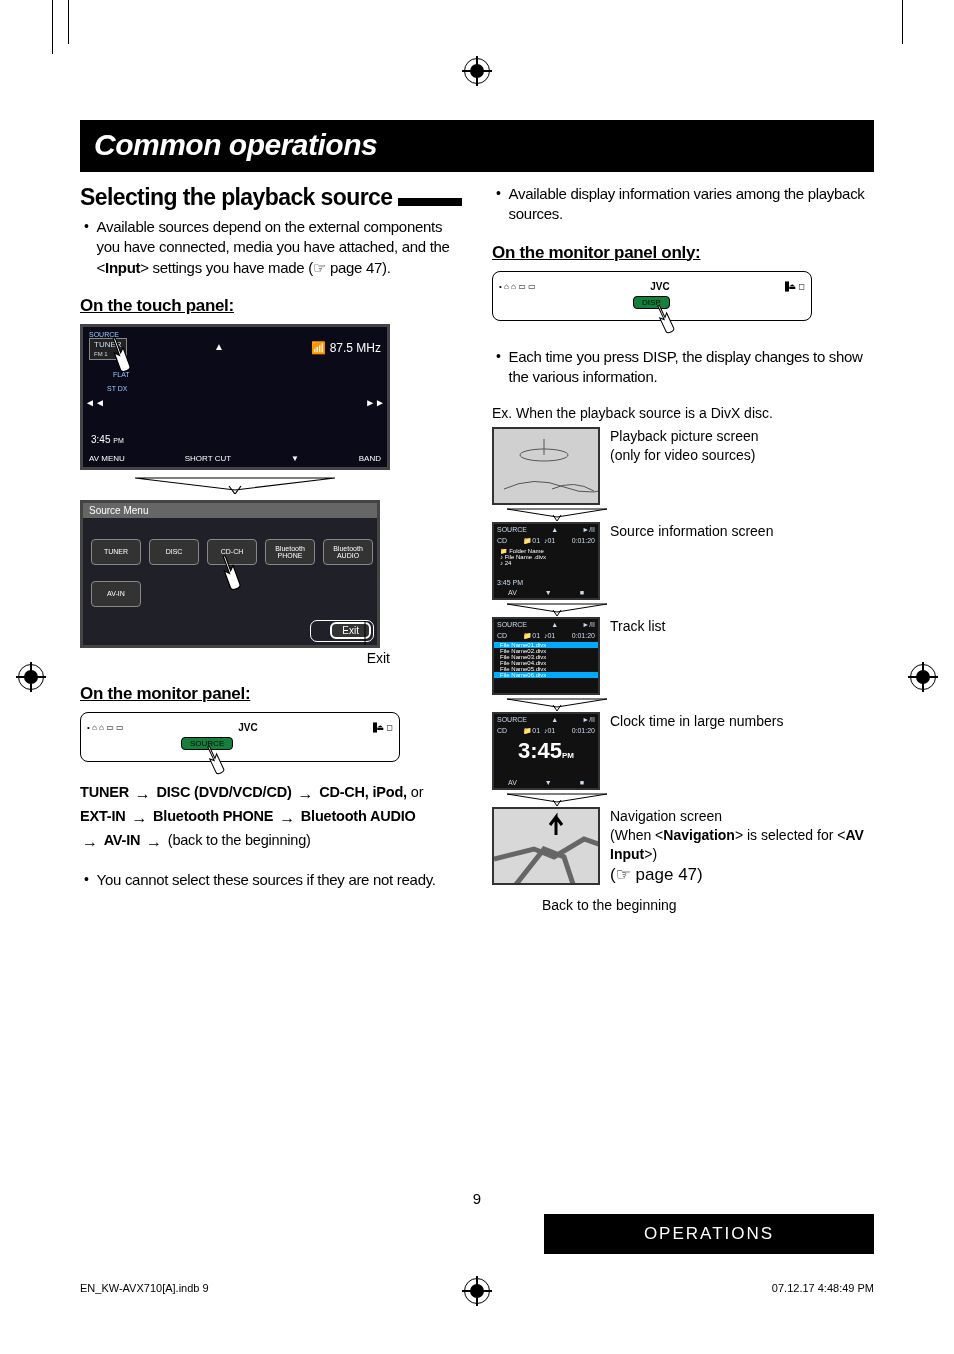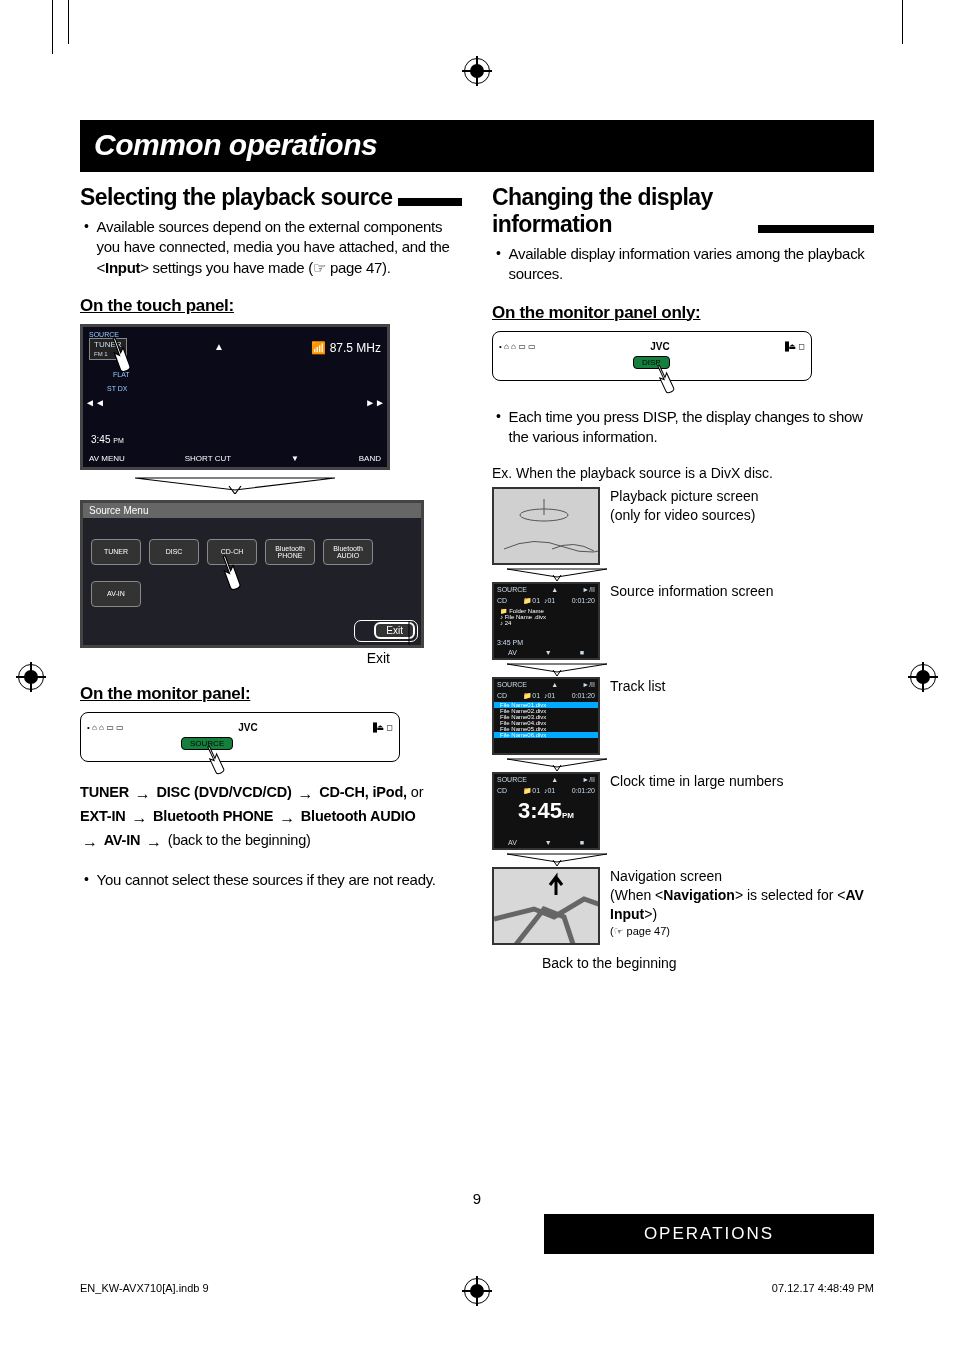--- a/index.html
+++ b/index.html
@@ -66,20 +66,21 @@
   .col { flex: 1; }
   .section-heading {
     font-size: 23px;
     font-weight: bold;
     letter-spacing: -0.6px;
     display: flex;
     align-items: flex-end;
     gap: 6px;
     margin-bottom: 6px;
     font-family: "Arial Narrow", Arial, sans-serif;
+    text-align: right;
   }
   .section-heading .rule {
     flex: 1;
     height: 8px;
     background: #000;
     margin-bottom: 5px;
   }
   .bullet-row {
     display: flex;
     gap: 8px;
@@ -116,21 +117,21 @@
   .fig-touch .time { position:absolute; left:8px; bottom:22px; font-size:10px; color:#fff; }
   .fig-touch .flat { position:absolute; left:30px; top:44px; font-size:7px; color:#9cf; }
   .fig-touch .stdx { position:absolute; left:24px; top:58px; font-size:7px; color:#9cf; }
   .fig-touch .arrows { position:absolute; top:50%; left:2px; right:2px; display:flex; justify-content:space-between; color:#fff; font-size:10px; }
   .touch-transition {
     width:310px; text-align:center; margin:2px 0 6px 0;
   }
   .touch-transition svg { display:block; margin:0 auto; }
 
   .fig-source-menu {
-    width: 344px; height: 148px;
+    width: 300px; height: 148px;
     border: 3px solid #444;
     background: #202028;
     position: relative;
     color:#fff;
     font-size:9px;
   }
   .fig-source-menu .bar { background:#666; padding:2px 6px; font-size:10px; }
   .fig-source-menu .btn {
     position:absolute; border:1px solid #888; background:#333;
     width:50px; height:26px; font-size:7px;
@@ -189,21 +190,21 @@
   .disp-item {
     display:flex; gap:10px; align-items:flex-start; margin-bottom:2px;
   }
   .disp-item .thumb {
     width:108px; height:78px; border:2px solid #333; background:#111;
     flex-shrink:0;
     position:relative; overflow:hidden; color:#cde; font-size:7px;
   }
   .disp-item .thumb.light { background:#ccc; }
   .disp-item .caption { font-size:14px; line-height:1.35; }
-  .disp-item .caption .ref { font-size:11px; }
+  .disp-item .caption .ref { font-size:17px; }
   .disp-sep { width:130px; text-align:center; margin:1px 0; }
   .disp-sep svg { display:block; margin:0 auto; }
 
   .thumb .row1 { display:flex; justify-content:space-between; padding:2px 3px; }
   .thumb .big-time { position:absolute; top:50%; left:50%; transform:translate(-50%,-50%); font-size:22px; color:#fff; font-weight:bold; }
   .thumb .big-time small { font-size:8px; }
   .thumb .list-line { color:#fff; font-size:6px; padding:0 6px; }
   .thumb .list-line.hl { background:#0af; }
 
   .back-note { font-size:14px; margin-left:50px; margin-top:10px; }
@@ -352,26 +353,20 @@
         <span>(back to the beginning)</span>
       </div>
 
       <div class="bullet-row" style="margin-top:18px;">
         <span class="dot">•</span>
         <span>You cannot select these sources if they are not ready.</span>
       </div>
     </div>
 
     <div class="col">
-      <div class="section-heading" style="display:block;">
-        <div style="display:flex; align-items:flex-end; gap:6px;">
-          <span style="max-width:260px; display:inline-block;">Changing the display information</span>
-          <span class="rule"></span>
-        </div>
-      </div>
 
       <div class="bullet-row">
         <span class="dot">•</span>
         <span>Available display information varies among the playback sources.</span>
       </div>
 
       <div class="sub-heading">On the monitor panel only:</div>
 
       <div class="monitor-panel">
         <div class="inner">

